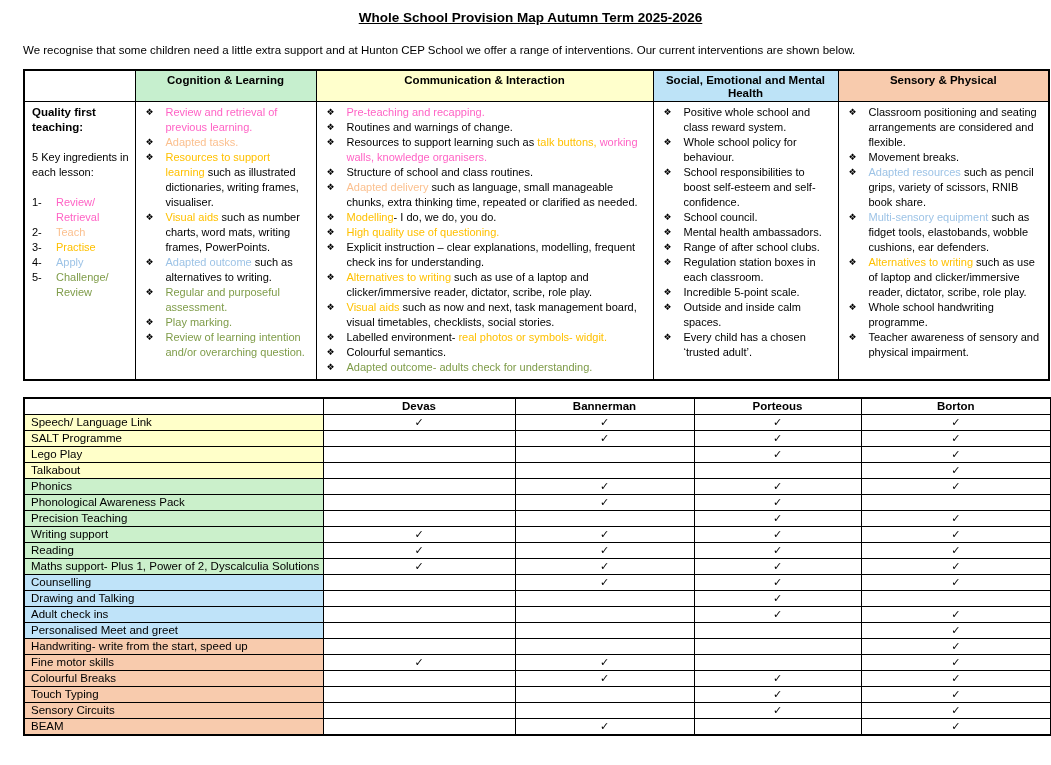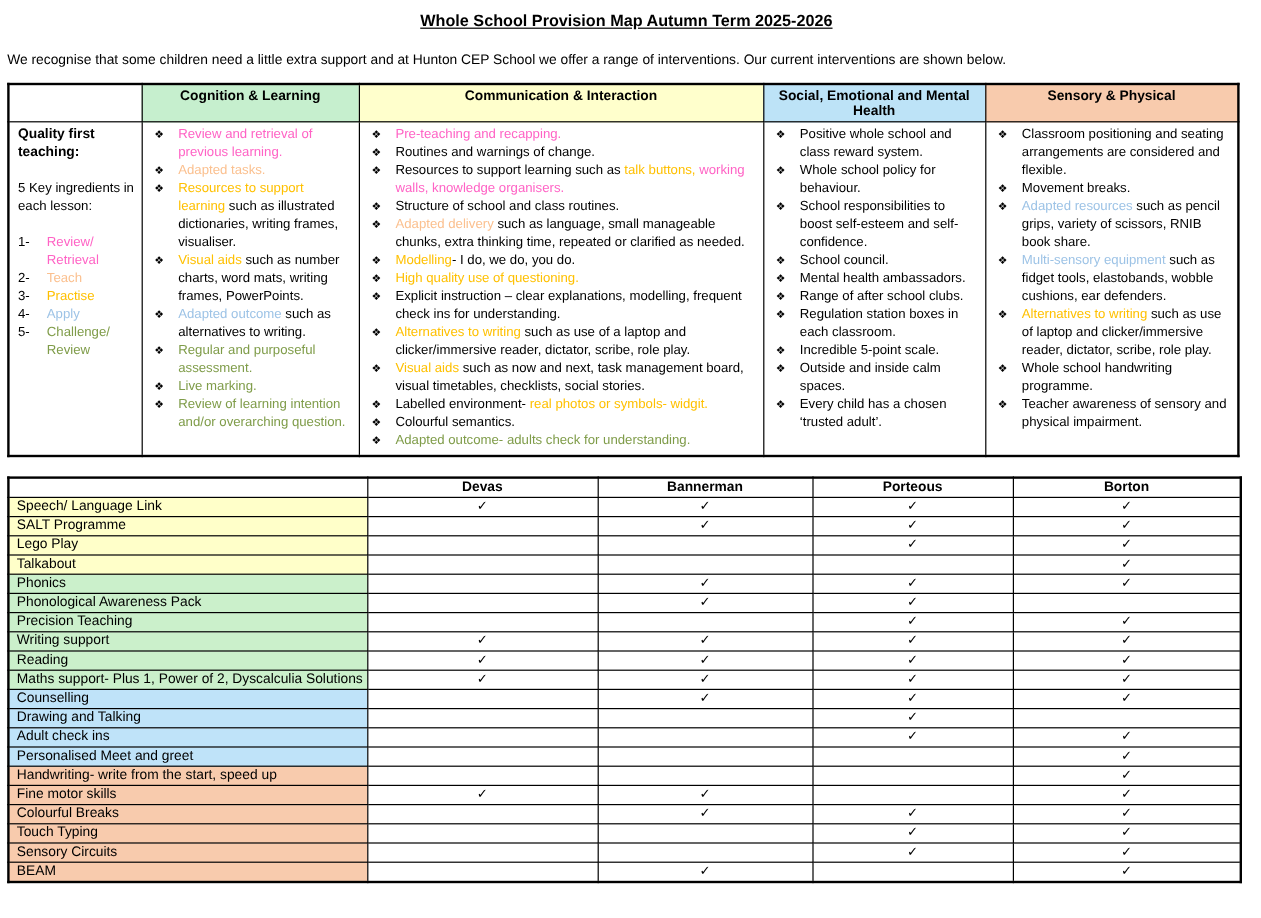--- a/index.html
+++ b/index.html
@@ -3,21 +3,21 @@
 <meta charset="utf-8">
 <style>
   * { margin:0; padding:0; box-sizing:border-box; }
   html,body { background:#ffffff; }
   body {
     width:1051px; height:765px;
     font-family:"Liberation Sans", sans-serif;
     color:#000;
     overflow:hidden;
   }
-  .page { width:1051px; height:765px; padding:8px 13px 0 6px; }
+  .page { width:1051px; height:765px; padding:8px 13px 0 23px; }
 
   .doc-title {
     text-align:center;
     font-size:13.5px; font-weight:bold;
     text-decoration:underline;
     margin-top:2px;
   }
   .intro {
     font-size:11.5px;
     margin-top:19px;
@@ -134,21 +134,21 @@
             <div class="pitem">
               <span class="bullet">❖</span>
               <span class="segs"><span style="color: rgb(157, 195, 230);">Adapted outcome</span><span style="color: rgb(0, 0, 0);"> such as alternatives to writing.</span></span>
             </div>
             <div class="pitem">
               <span class="bullet">❖</span>
               <span class="segs"><span style="color: rgb(127, 156, 73);">Regular and purposeful assessment.</span></span>
             </div>
             <div class="pitem">
               <span class="bullet">❖</span>
-              <span class="segs"><span style="color: rgb(127, 156, 73);">Live marking.</span></span>
+              <span class="segs"><span style="color: rgb(127, 156, 73);">Play marking.</span></span>
             </div>
             <div class="pitem">
               <span class="bullet">❖</span>
               <span class="segs"><span style="color: rgb(127, 156, 73);">Review of learning intention and/or overarching question.</span></span>
             </div>
           </td>
         <td class="body-cell">
             <div class="pitem">
               <span class="bullet">❖</span>
               <span class="segs"><span style="color: rgb(255, 99, 197);">Pre-teaching and recapping.</span></span>

